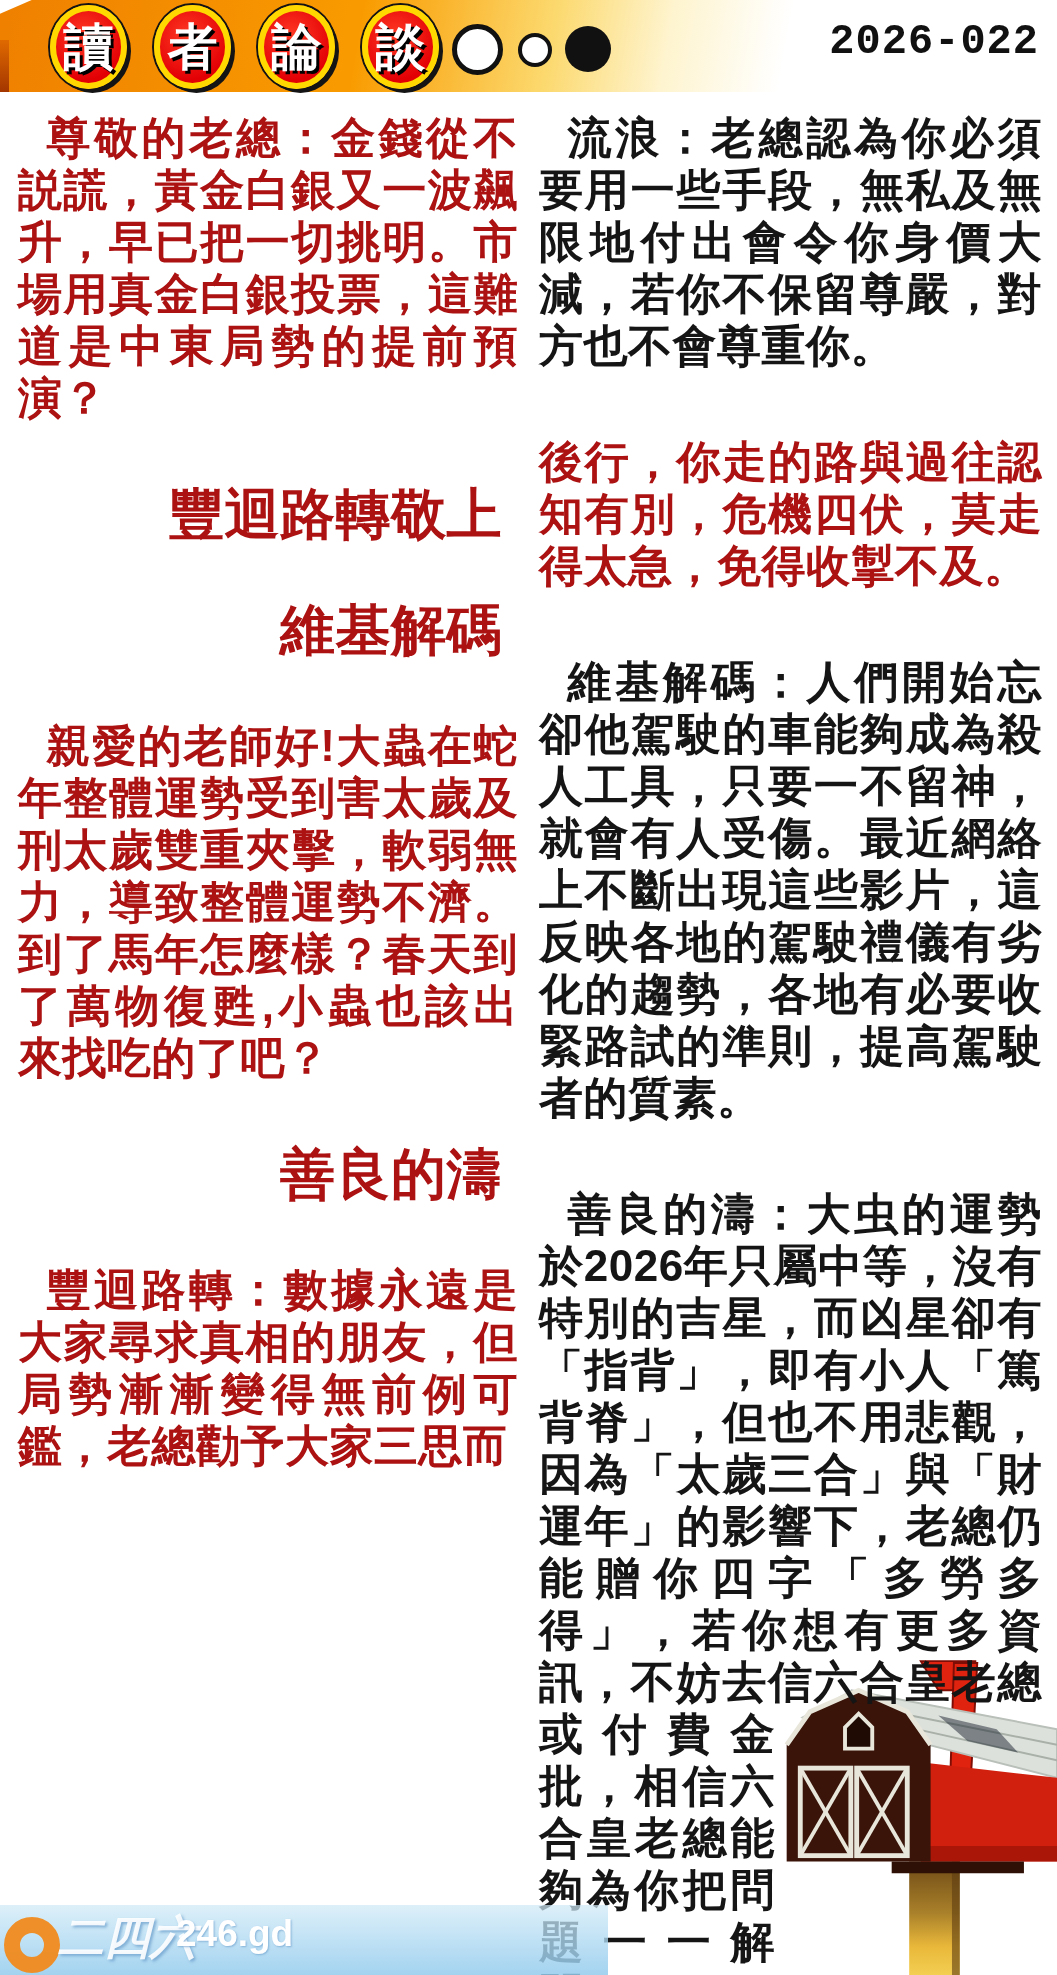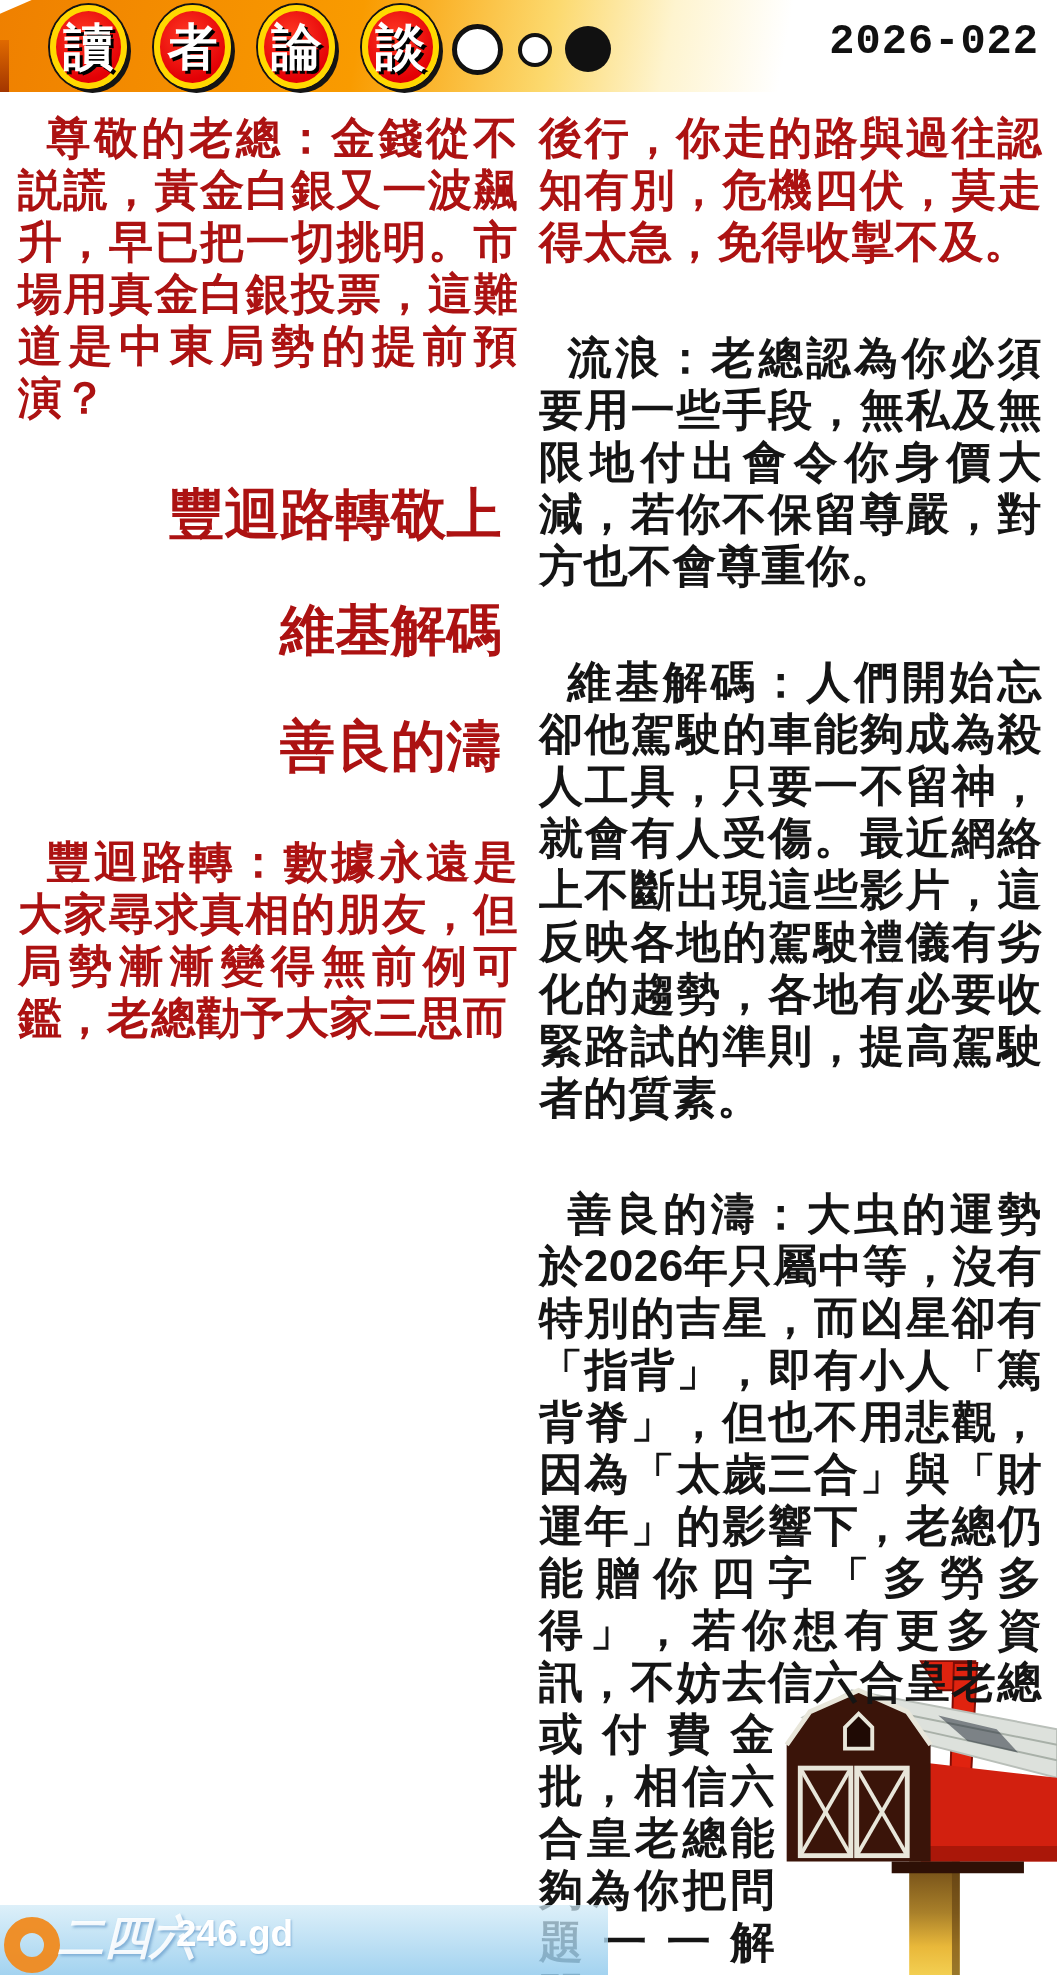--- a/index.html
+++ b/index.html
@@ -113,27 +113,28 @@
   <div class="dot dot-large"></div>
   <div class="dot dot-small"></div>
   <div class="dot dot-black"></div>
 
   <div class="issue">2026-022</div>
 
   <div class="col left">
     <p class="para red">尊敬的老總：金錢從不説謊，黃金白銀又一波飆升，早已把一切挑明。市場用真金白銀投票，這難道是中東局勢的提前預演？</p>
     <p class="sig red">豐迴路轉敬上</p>
     <p class="sig red">維基解碼</p>
+    <p class="para red">親愛的老師好!大蟲在蛇年整體運勢受到害太歲及刑太歲雙重夾擊，軟弱無力，導致整體運勢不濟。到了馬年怎麼樣？春天到了萬物復甦,小蟲也該出來找吃的了吧？</p>
     <p class="sig red">善良的濤</p>
     <p class="para red">豐迴路轉：數據永遠是大家尋求真相的朋友，但局勢漸漸變得無前例可鑑，老總勸予大家三思而</p>
   </div>
 
   <div class="col right">
+    <p class="para black">流浪：老總認為你必須要用一些手段，無私及無限地付出會令你身價大減，若你不保留尊嚴，對方也不會尊重你。</p>
     <p class="para red no-indent">後行，你走的路與過往認知有別，危機四伏，莫走得太急，免得收掣不及。</p>
-    <p class="para black">流浪：老總認為你必須要用一些手段，無私及無限地付出會令你身價大減，若你不保留尊嚴，對方也不會尊重你。</p>
     <p class="para black">維基解碼：人們開始忘卻他駕駛的車能夠成為殺人工具，只要一不留神，就會有人受傷。最近網絡上不斷出現這些影片，這反映各地的駕駛禮儀有劣化的趨勢，各地有必要收緊路試的準則，提高駕駛者的質素。</p>
     <div class="para black">
       <div class="mailbox-float">
         <svg width="290" height="345" viewBox="0 0 290 345">
           <defs>
             <linearGradient id="wood" x1="0" y1="0" x2="0" y2="1">
               <stop offset="0" stop-color="#6e4a16"></stop>
               <stop offset="0.45" stop-color="#a9802a"></stop>
               <stop offset="0.75" stop-color="#e9b83a"></stop>
               <stop offset="1" stop-color="#f3cf52"></stop>

